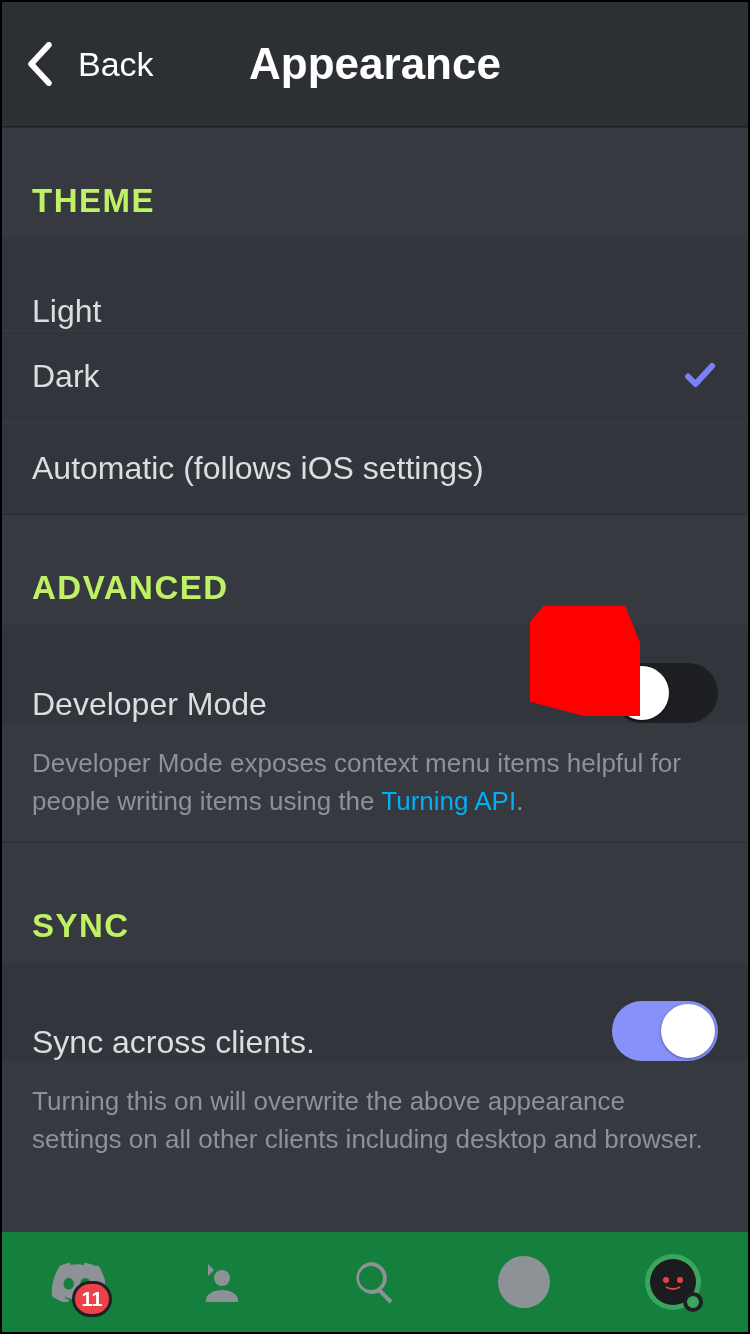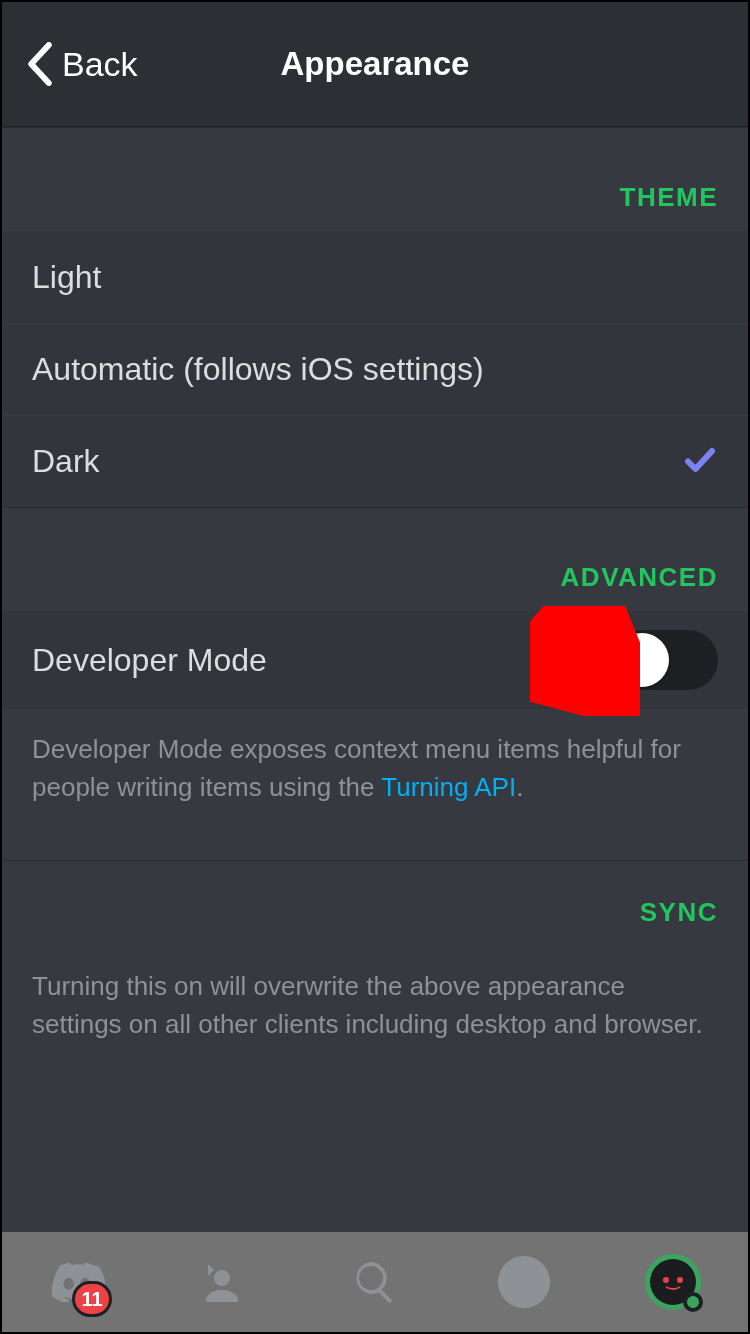--- a/index.html
+++ b/index.html
@@ -1,50 +1,50 @@
 <!DOCTYPE html>
 <html><head>
 <meta charset="utf-8">
 <style>
 * { margin:0; padding:0; box-sizing:border-box; font-family: -apple-system, "Helvetica Neue", Arial, sans-serif; }
 html,body { width:750px; height:1334px; background:#1e2124; color:#dcddde; overflow:hidden; }
 .screen { width:750px; height:1334px; background:#2f3136; position:relative; display:flex; flex-direction:column; border:2px solid #000; }
 
 
 .header { height:125px; background:#2c2f33; position:relative; display:flex; align-items:center; justify-content:center; border-bottom:1px solid #1f2225; }
-.back-btn { position:absolute; left:24px; top:0; height:100%; display:flex; align-items:center; gap:8px; }
+.back-btn { position:absolute; left:24px; top:0; height:100%; display:flex; align-items:center; gap:24px; }
 .back-btn svg { width:28px; height:44px; }
 .back-btn span { font-size:34px; color:#fff; font-weight:400; }
-.title { font-size:33px; font-weight:700; color:#fff; }
+.title { font-size:44px; font-weight:700; color:#fff; }
 
 
-.section-header { padding:54px 30px 18px 30px; font-size:26px; font-weight:700; letter-spacing:1.5px; color:#22c55e; text-transform:uppercase; background:#36393f; border-top:1px solid #2a2c31;text-align:right; }
+.section-header { padding:54px 30px 18px 30px; font-size:33px; font-weight:700; letter-spacing:1.5px; color:#bef264; text-transform:uppercase; background:#36393f; border-top:1px solid #2a2c31; }
 
 .row { height:92px; background:#32353b; display:flex; align-items:center; padding:0 30px; border-top:1px solid #3a3d43; position:relative; }
-.row.first { border-top:none; }
+.row.first { border-top:none;align-items:flex-end; }
 .row-label { font-size:32px; color:#dcddde; font-weight:400; }
 .check { margin-left:auto; color:#7983f5; }
 .check svg { width:36px; height:36px; stroke:#7983f5; stroke-width:4; fill:none; stroke-linecap:round; stroke-linejoin:round; }
 
 .desc { background:#36393f; padding:22px 30px; font-size:26px; line-height:1.45; color:#8e9297; }
 .desc a { color:#00aff4; text-decoration:none; }
 
 .toggle-wrap { margin-left:auto; }
 .toggle { width:106px; height:60px; border-radius:30px; position:relative; }
 .toggle.off { background:#1e1f22; }
 .toggle.on { background:#8791f8; }
 .knob { width:54px; height:54px; border-radius:50%; background:#fff; position:absolute; top:3px; }
 .toggle.off .knob { left:3px; box-shadow:0 1px 3px rgba(0,0,0,0.5); }
 .toggle.on .knob { right:3px; box-shadow:0 1px 3px rgba(0,0,0,0.4); }
 
 
 .arrow { position:absolute; left:528px; top:604px; pointer-events:none; }
 
 
-.tabbar { position:absolute; left:0; right:0; bottom:0; height:100px; background:#737373; display:flex; align-items:center; justify-content:space-around;text-decoration:underline; }
+.tabbar { position:absolute; left:0; right:0; bottom:0; height:100px; background:#15803d; display:flex; align-items:center; justify-content:space-around;text-decoration:underline; }
 .tab-item { width:70px; height:70px; display:flex; align-items:center; justify-content:center; position:relative; color:#8e9297; }
 .tab-item svg { fill:#8e9297; }
 .badge { position:absolute; background:#ed4245; color:#fff; font-size:20px; font-weight:700; border-radius:20px; min-width:36px; height:36px; display:flex; align-items:center; justify-content:center; bottom:0px; right:0px; border:3px solid #1e2124; padding:0 6px; }
 .avatar { width:56px; height:56px; border-radius:50%; background:#3ba55d; position:relative; display:flex; align-items:center; justify-content:center; }
 .avatar-inner { width:46px; height:46px; border-radius:50%; background:#1a1c1f; display:flex; align-items:center; justify-content:center; }
 .avatar-inner svg { width:30px; height:20px; }
 .status-dot { position:absolute; width:20px; height:20px; border-radius:50%; background:#3ba55d; border:4px solid #1e2124; bottom:-2px; right:-2px; }
 
 .body { flex:1; background:#36393f; overflow:hidden; }
 </style>
@@ -63,45 +63,53 @@
     <div class="title">Appearance</div>
   </div>
 
   <div class="body">
 
     <div class="section-header">Theme</div>
     <div class="row first">
       <span class="row-label">Light</span>
     </div>
     <div class="row">
-      <span class="row-label">Automatic (follows iOS settings)</span>
-    </div>
-    <div class="row">
       <span class="row-label">Dark</span>
       <span class="check">
         <svg viewBox="0 0 24 24">
             <path d="M4 13 L9 18 L20 6"></path>
           </svg>
       </span>
+    </div>
+    <div class="row">
+      <span class="row-label">Automatic (follows iOS settings)</span>
     </div>
 
     <div class="section-header">Advanced</div>
     <div class="row first" style="height:98px;">
       <span class="row-label">Developer Mode</span>
       <div class="toggle-wrap">
         <div class="toggle off">
           <div class="knob"></div>
         </div>
       </div>
     </div>
     <div class="desc">
       <span>Developer Mode exposes context menu items helpful for people writing items using the </span><a href="#">Turning API</a><span>.</span>
     </div>
 
-    <div class="section-header" style="padding-top:36px;margin-top:32px;">Sync</div>
+    <div class="section-header" style="padding-top:64px;">Sync</div>
+    <div class="row first" style="height:98px;">
+      <span class="row-label">Sync across clients.</span>
+      <div class="toggle-wrap">
+        <div class="toggle on">
+          <div class="knob"></div>
+        </div>
+      </div>
+    </div>
     <div class="desc">Turning this on will overwrite the above appearance settings on all other clients including desktop and browser.</div>
   </div>
 
   <svg class="arrow" width="110" height="110" viewBox="0 0 110 110">
     <defs>
         <marker id="ah" markerWidth="12" markerHeight="12" refX="6" refY="6" orient="auto">
           <path d="M0,0 L12,6 L0,12 Z" fill="#ff0000"></path>
         </marker>
       </defs>
     <line x1="10" y1="12" x2="78" y2="72" stroke="#ff0000" stroke-width="16" marker-end="url(#ah)"></line>

